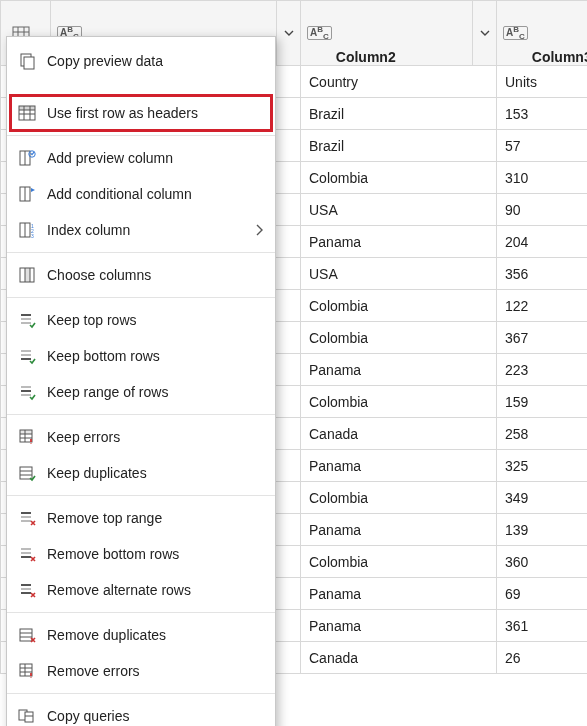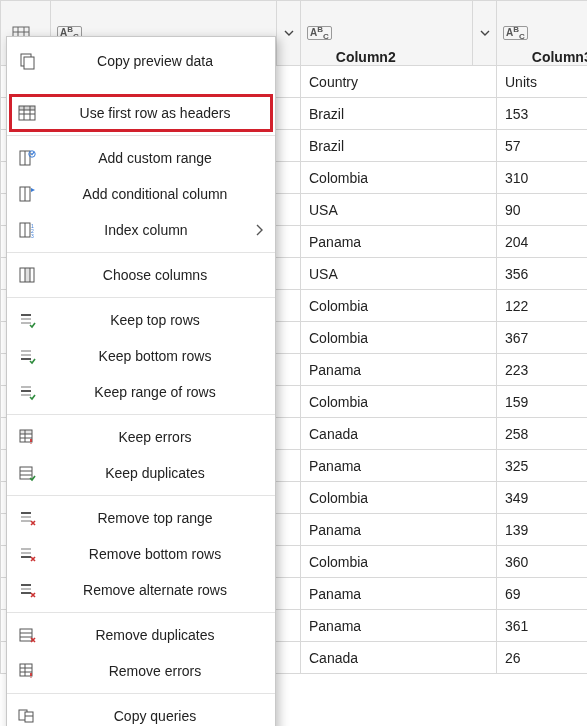--- a/index.html
+++ b/index.html
@@ -96,21 +96,21 @@
     margin: 4px 0;
   }
   .menu-icon {
     width: 20px;
     height: 20px;
     display:flex;
     align-items:center;
     justify-content:center;
     flex: 0 0 20px;
   }
-  .menu-label { flex:1;text-align:center; }
+  .menu-label { flex:1; }
   .submenu-arrow {
     color:#555;
   }
   .highlight-box {
     position:absolute;
     border:3px solid #d2202c;
     left:2px;
     right:2px;
     top:-1px;
     bottom:-1px;
@@ -314,21 +314,21 @@
 
   <div class="menu-item">
     <span class="menu-icon">
       <svg width="18" height="18" viewBox="0 0 18 18">
           <rect x="2" y="2" width="10" height="14" fill="none" stroke="#555"></rect>
           <line x1="7" y1="2" x2="7" y2="16" stroke="#555"></line>
           <circle cx="14" cy="5" r="3.2" fill="none" stroke="#3a7bd5"></circle>
           <path d="M12.6 4.2 L14 5.6 L16 3.2" fill="none" stroke="#3a7bd5" stroke-width="1.2"></path>
         </svg>
     </span>
-    <span class="menu-label">Add custom range</span>
+    <span class="menu-label">Add preview column</span>
   </div>
 
   <div class="menu-item">
     <span class="menu-icon">
       <svg width="18" height="18" viewBox="0 0 18 18">
           <rect x="2" y="2" width="10" height="14" fill="none" stroke="#555"></rect>
           <line x1="7" y1="2" x2="7" y2="16" stroke="#555"></line>
           <path d="M13 3 L17 5 L13 7 Z" fill="#3a7bd5"></path>
         </svg>
     </span>

